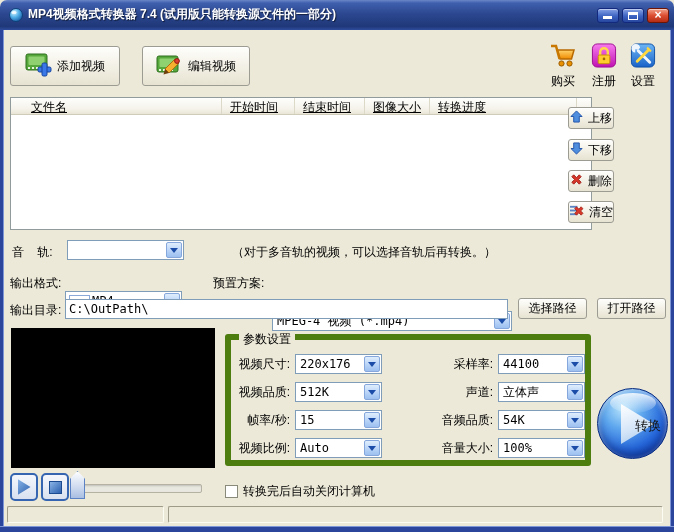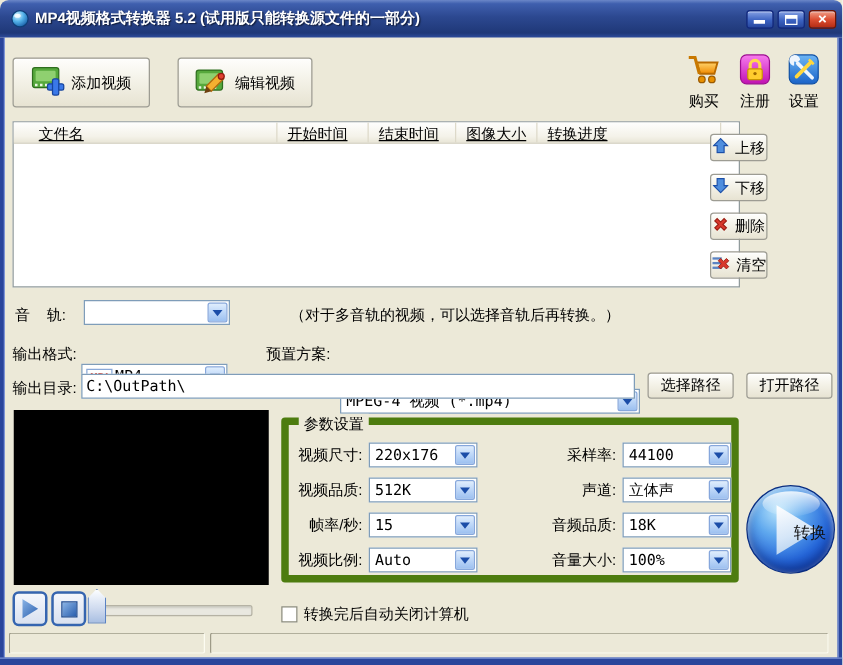--- a/index.html
+++ b/index.html
@@ -125,21 +125,21 @@
             <radialGradient id="gsp" cx="35%" cy="30%" r="75%">
           <stop offset="0" stop-color="#d8f4ff"></stop>
               <stop offset="0.5" stop-color="#52b0e8"></stop>
               <stop offset="1" stop-color="#1a5fa8"></stop>
         </radialGradient>
           </defs>
         <circle cx="8" cy="8" r="6.5" fill="url(#gsp)" stroke="#0e3f78"></circle>
         <ellipse cx="6" cy="5.5" rx="2.6" ry="1.6" fill="#ffffff" opacity="0.8"></ellipse>
       </svg>
     </span>
-    <span class="title-text">MP4视频格式转换器 5.2 (试用版只能转换源文件的一部分)</span>
+    <span class="title-text">MP4视频格式转换器 7.4 (试用版只能转换源文件的一部分)</span>
     <div class="winbtns">
       <span class="wbtn minb">
           <i class="min-glyph"></i>
         </span>
       <span class="wbtn maxb">
           <i class="max-glyph"></i>
         </span>
       <span class="wbtn closeb">
           <span class="close-glyph">×</span>
         </span>
@@ -355,21 +355,21 @@
         <span class="carrow"></span>
       </div>
 
       <span class="plabel">帧率/秒:</span>
       <div class="combo">
         <span class="cval">15</span>
         <span class="carrow"></span>
       </div>
       <span class="plabel">音频品质:</span>
       <div class="combo">
-        <span class="cval">18K</span>
+        <span class="cval">54K</span>
         <span class="carrow"></span>
       </div>
 
       <span class="plabel">视频比例:</span>
       <div class="combo">
         <span class="cval">Auto</span>
         <span class="carrow"></span>
       </div>
       <span class="plabel">音量大小:</span>
       <div class="combo">

